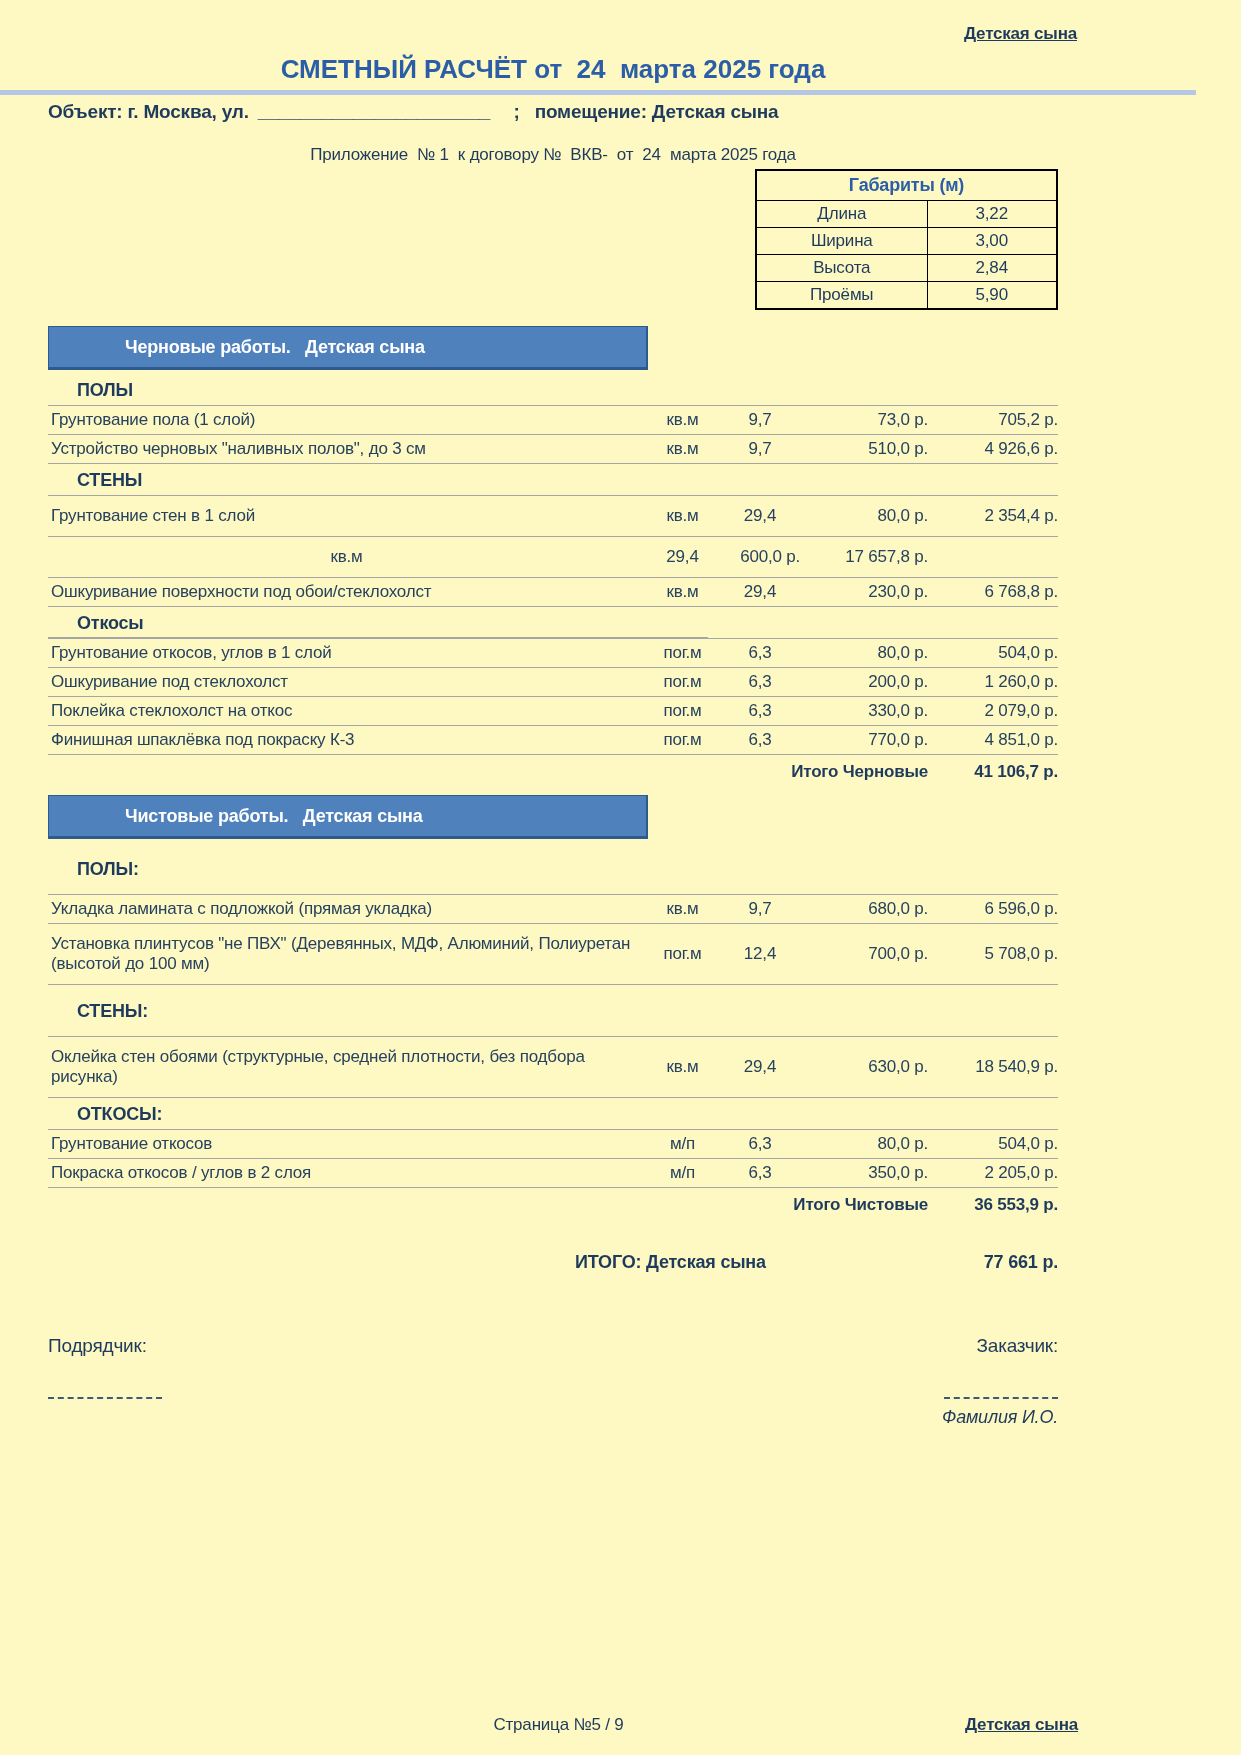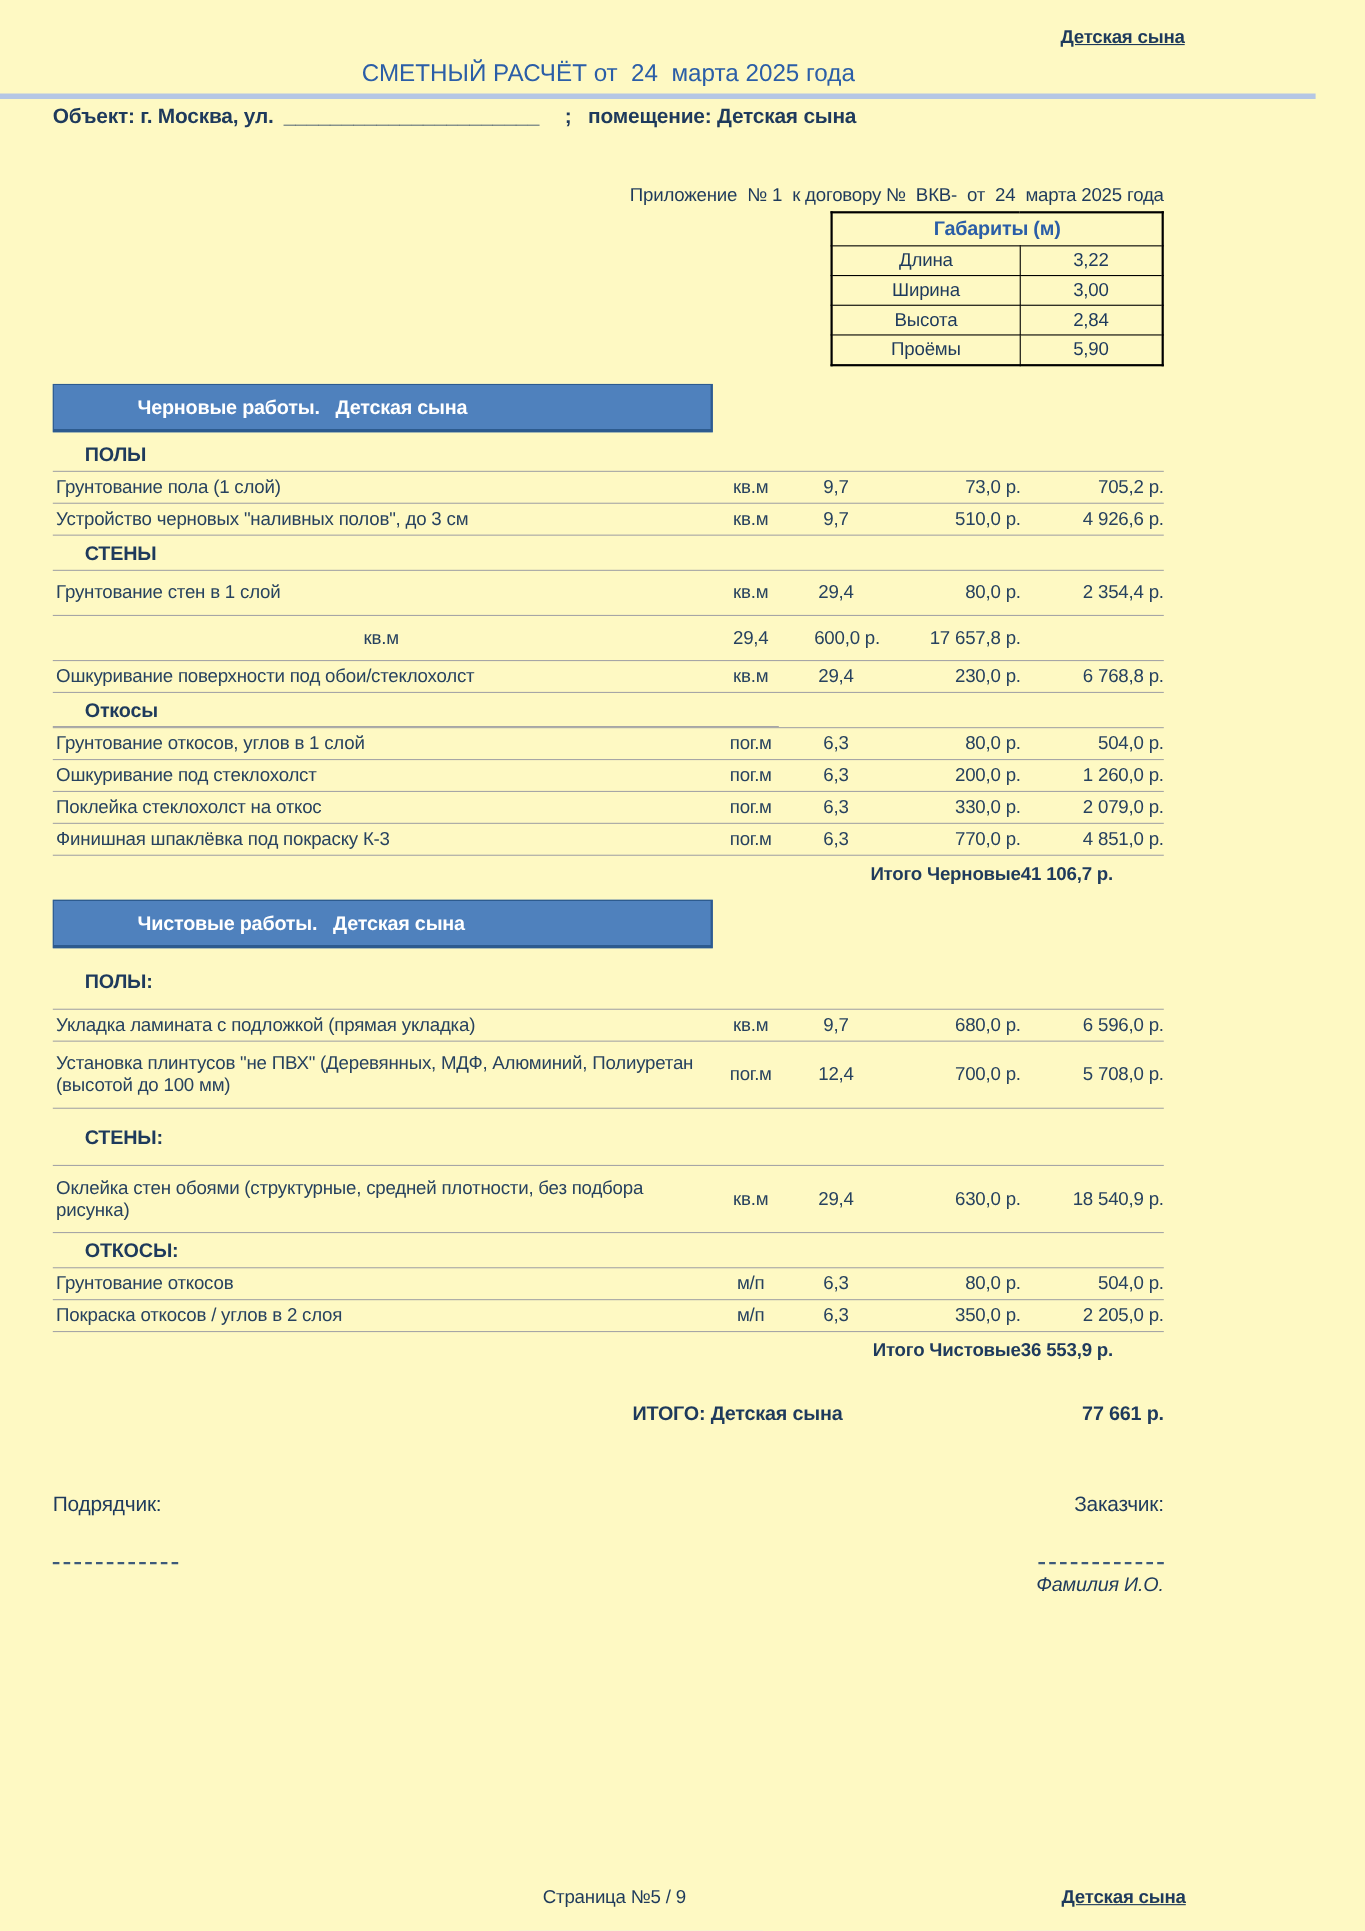--- a/index.html
+++ b/index.html
@@ -21,31 +21,31 @@
     font-size:17px;letter-spacing:-0.2px;overflow:hidden;
   }
   .prewrap{white-space:pre-wrap;}
   .corner-label{
     position:absolute;top:24px;right:164px;
     font-weight:bold;color:var(--navy);
     text-decoration:underline;font-size:17px;
   }
   .title{
     margin:54px 48px 0 48px;width:1010px;text-align:center;
-    color:var(--title-blue);font-weight:normal;font-size:22px;letter-spacing:0;
+    color:var(--title-blue);font-weight:bold;font-size:26px;letter-spacing:0;
   }
   .title-rule{margin:5px 45px 0 0;height:5px;background:var(--rule);}
   .object-line{
     margin:6px 0 0 48px;width:1010px;
     color:var(--navy);font-weight:bold;font-size:19px;
   }
   .object-line .blank{letter-spacing:0;padding:0 4px;}
   .object-line .sep{padding:0 10px 0 14px;}
   .appendix{
-    margin:50px 0 0 48px;width:1010px;text-align:right;
+    margin:22px 0 0 48px;width:1010px;text-align:center;
     color:var(--navy);font-size:17px;
   }
   .params-flex{margin:4px 0 0 48px;width:1010px;display:flex;align-items:flex-start;}
   .params-left{width:714px;}
   .params-title{
     text-align:right;padding-right:55px;margin-top:6px;
     color:var(--navy);font-weight:bold;font-size:19px;text-decoration:underline;
   }
   .param-line{display:flex;justify-content:flex-end;margin-top:7px;font-size:18px;}
   .p-label{color:var(--navy);font-weight:bold;margin-right:8px;}
@@ -87,21 +87,21 @@
   .item-row.after-group{border-top:1px solid var(--hair);}
   .item-row.tall{padding-top:10px;padding-bottom:10px;}
   .c-name{padding:0 12px 0 3px;}
   .c-unit,.c-qty{text-align:center;}
   .c-price,.c-total{text-align:right;}
   .sec-total{
     display:grid;grid-template-columns:1fr 75px 80px 128px 130px;
     padding:7px 0;color:var(--navy);font-weight:bold;
   }
   .sec-total-label{grid-column:2/5;text-align:right;}
-  .sec-total-value{grid-column:5;text-align:left;}
+  .sec-total-value{grid-column:5;text-align:right;}
   .grand{display:flex;margin:30px 0 0 48px;width:1010px;color:var(--navy);font-weight:bold;font-size:18px;}
   .gt-spacer{width:527px;}
   .gt-label{flex:1;}
   .gt-value{text-align:right;}
   .signs{display:flex;justify-content:space-between;margin:62px 0 0 48px;width:1010px;color:var(--navy);}
   .sign-label{font-size:19px;}
   .sign-line{width:114px;height:16px;border-bottom:2px dashed #3d5a7a;margin-top:26px;}
   .sign-right{text-align:right;}
   .sign-right .sign-line{margin-left:auto;}
   .sign-name{margin-top:8px;font-style:italic;font-size:18px;}

